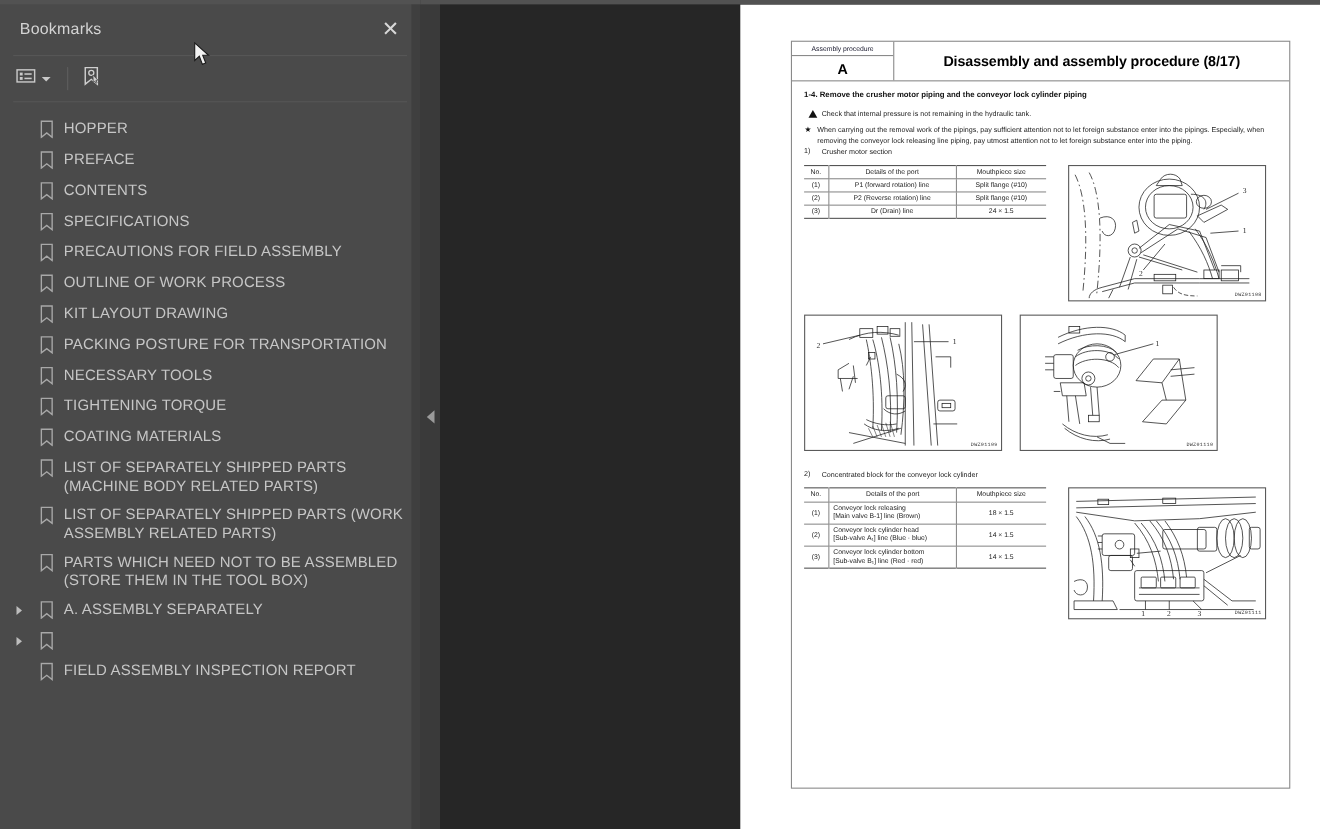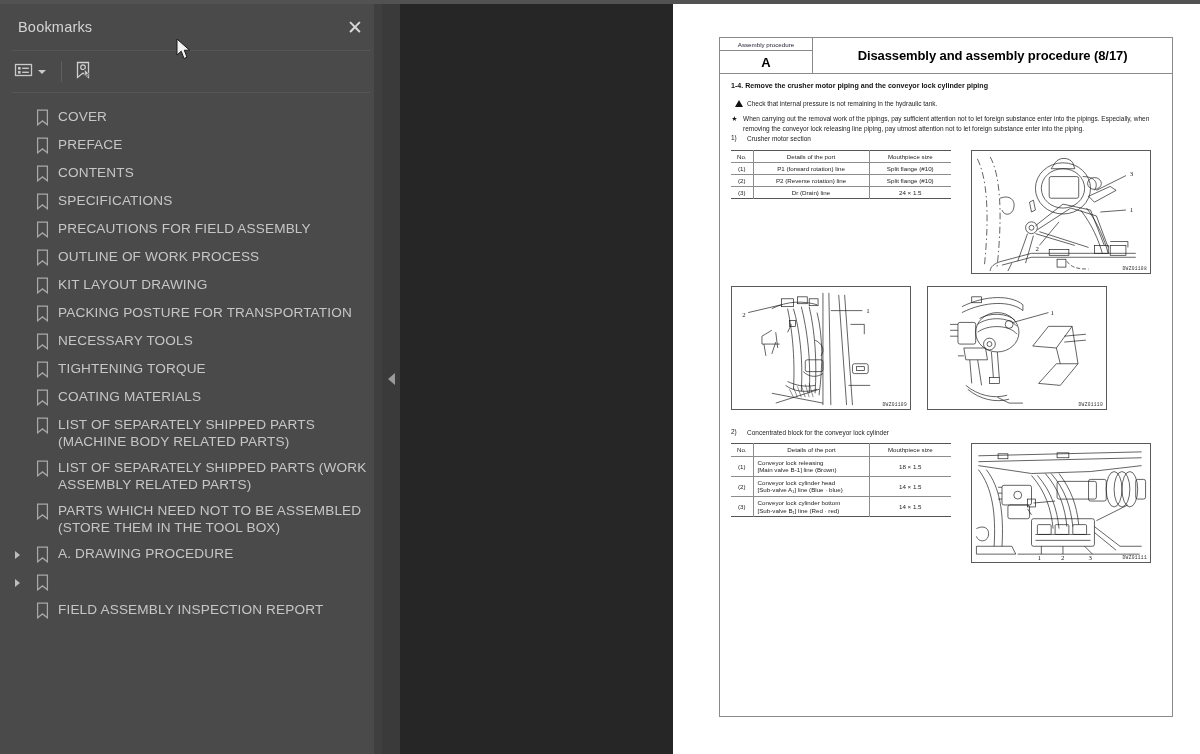--- a/index.html
+++ b/index.html
@@ -245,21 +245,21 @@
 
     <div class="bm-list">
 
     <div class="bm-item">
           <div class="bm-twisty"></div>
           <div class="bm-mark">
             <svg width="13" height="17" viewBox="0 0 13 17">
               <path d="M1.6 1.2 h9.8 v14.6 l-4.9 -3.9 l-4.9 3.9 z" fill="none" stroke="#a8a8a8" stroke-width="1.25"></path>
             </svg>
           </div>
-          <div class="bm-label">COVER</div>
+          <div class="bm-label">HOPPER</div>
         </div>
         <div class="bm-item">
           <div class="bm-twisty"></div>
           <div class="bm-mark">
             <svg width="13" height="17" viewBox="0 0 13 17">
               <path d="M1.6 1.2 h9.8 v14.6 l-4.9 -3.9 l-4.9 3.9 z" fill="none" stroke="#a8a8a8" stroke-width="1.25"></path>
             </svg>
           </div>
           <div class="bm-label">PREFACE</div>
         </div>
@@ -373,21 +373,21 @@
         </div>
         <div class="bm-item">
           <div class="bm-twisty">
             <span class="chev"></span>
           </div>
           <div class="bm-mark">
             <svg width="13" height="17" viewBox="0 0 13 17">
               <path d="M1.6 1.2 h9.8 v14.6 l-4.9 -3.9 l-4.9 3.9 z" fill="none" stroke="#a8a8a8" stroke-width="1.25"></path>
             </svg>
           </div>
-          <div class="bm-label">A. DRAWING PROCEDURE</div>
+          <div class="bm-label">A. ASSEMBLY SEPARATELY</div>
         </div>
         <div class="bm-item">
           <div class="bm-twisty">
             <span class="chev"></span>
           </div>
           <div class="bm-mark">
             <svg width="13" height="17" viewBox="0 0 13 17">
               <path d="M1.6 1.2 h9.8 v14.6 l-4.9 -3.9 l-4.9 3.9 z" fill="none" stroke="#a8a8a8" stroke-width="1.25"></path>
             </svg>
           </div>

